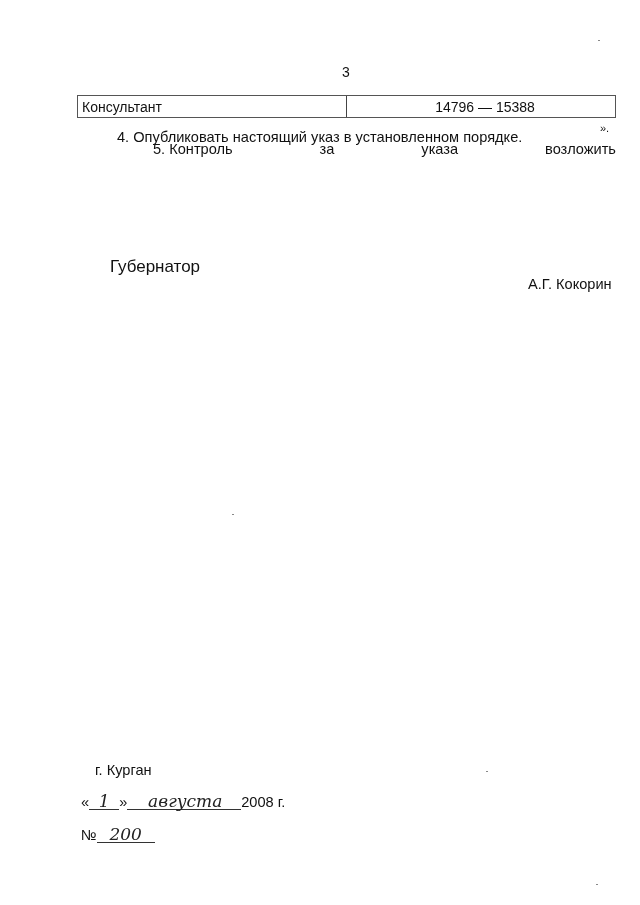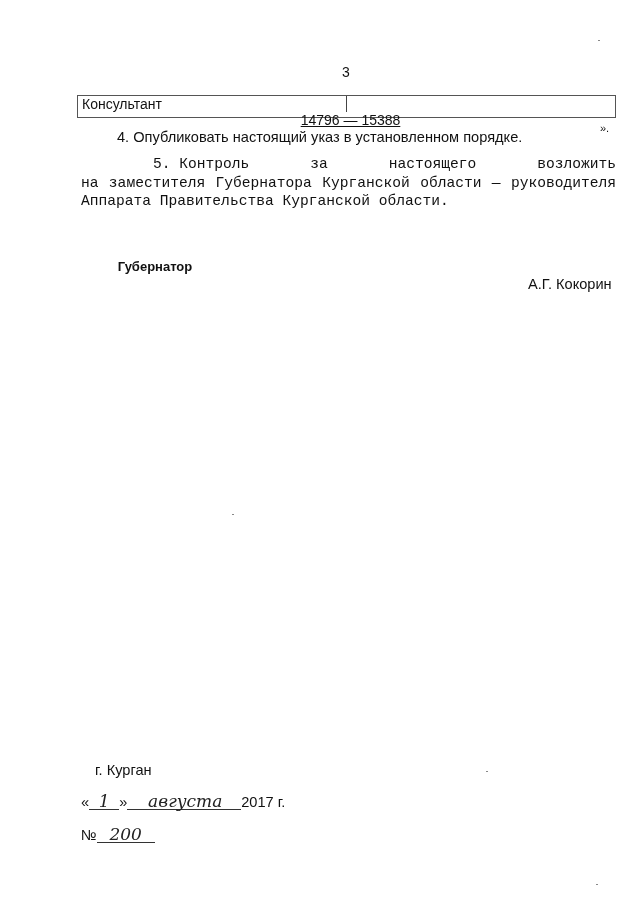--- a/index.html
+++ b/index.html
@@ -1,30 +1,30 @@
 <!DOCTYPE html>
 <html><head>
 <meta charset="utf-8">
 <style>
   html, body { margin: 0; padding: 0; background: #ffffff; }
   body { width: 640px; height: 905px; position: relative; overflow: hidden;
          font-family: "Liberation Sans", sans-serif; color: #111; }
   .abs { position: absolute; }
   .page-number { left: 0; width: 692px; top: 64px; text-align: center; font-size: 14px; }
   .salary-table { left: 77px; top: 95px; width: 539px; height: 23px;
-                  border: 1px solid #555; box-sizing: border-box; display: flex; flex-direction: column; }
+                  border: 1px solid #555; box-sizing: border-box; display: flex; }
   .salary-table .cell { height: 100%; display: flex; align-items: center; font-size: 14px; box-sizing: border-box; }
   .salary-table .c1 { width: 269px; padding-left: 4px; border-right: 1px solid #444; }
-  .salary-table .c2 { flex: 1; justify-content: center; padding-left: 8px; text-decoration: underline; }
+  .salary-table .c2 { flex: 1; justify-content: center; padding-left: 8px; }
   .quote-close { left: 600px; top: 122px; font-size: 11px; }
   .para { font-size: 14.6px; line-height: 18.5px; left: 81px; width: 535px; }
   .p4 { top: 128px; text-indent: 36px; }
-  .p5 { top: 155px; text-indent: 36px; text-align: justify; text-align-last: left; font-family: Liberation Mono, monospace; }
+  .p5 { top: 140px; text-indent: 36px; text-align: justify; text-align-last: left; }
   .p5 .line1 { display: flex; justify-content: space-between; width: 535px; }
-  .sig-title { left: 80px; top: 258px; width: 150px; font-size: 13px; line-height: 18px; text-align: center; font-weight: bold; }
+  .sig-title { left: 80px; top: 258px; width: 150px; font-size: 17px; line-height: 18px; text-align: center; }
   .sig-name { left: 528px; top: 276px; font-size: 14.6px; text-align: center; }
   .city { left: 95px; top: 762px; font-size: 14.6px; }
   .date-line { left: 81px; top: 793px; font-size: 14.6px; height: 22px; }
   .num-line { left: 81px; top: 826px; font-size: 14.6px; }
   .hand { font-family: "DejaVu Serif", serif; font-style: italic; color: #222; font-size: 17px; }
   .ul { display: inline-block; border-bottom: 1px solid #333; text-align: center; line-height: 16px; }
   .speck { position: absolute; width: 2px; height: 1px; background: #888; }
 </style>
 </head>
 <body>
@@ -36,35 +36,34 @@
   <div class="cell c2">14796 — 15388</div>
 </div>
 <div class="abs quote-close">».</div>
 
 <div class="abs para p4">4. Опубликовать настоящий указ в установленном порядке.</div>
 
 <div class="abs para p5">
   <div class="line1">
     <span style="padding-left:36px">5. Контроль</span>
     <span>за</span>
-    <span>настоящего</span>
+    <span>указа</span>
     <span>возложить</span>
   </div>
-  <div style="text-indent:0; text-align: justify; text-align-last:left;">на заместителя Губернатора Курганской области — руководителя Аппарата Правительства Курганской области.</div>
 </div>
 
 <div class="abs sig-title">
   <div>Губернатор</div>
 </div>
 <div class="abs sig-name">А.Г. Кокорин</div>
 
 <div class="abs city">г. Курган</div>
 
 <div class="abs date-line">
-  <span>«</span><span class="ul hand" style="width:30px">1</span><span>»</span><span class="ul hand" style="width:112px; text-align:center; padding-left:2px">августа</span><span>2017 г.</span>
+  <span>«</span><span class="ul hand" style="width:30px">1</span><span>»</span><span class="ul hand" style="width:112px; text-align:center; padding-left:2px">августа</span><span>2008 г.</span>
 </div>
 
 <div class="abs num-line">
   <span>№</span><span class="ul hand" style="width:58px">200</span>
 </div>
 
 <div class="speck" style="left:598px; top:40px;"></div>
 <div class="speck" style="left:232px; top:514px;"></div>
 <div class="speck" style="left:486px; top:771px;"></div>
 <div class="speck" style="left:596px; top:884px;"></div>

